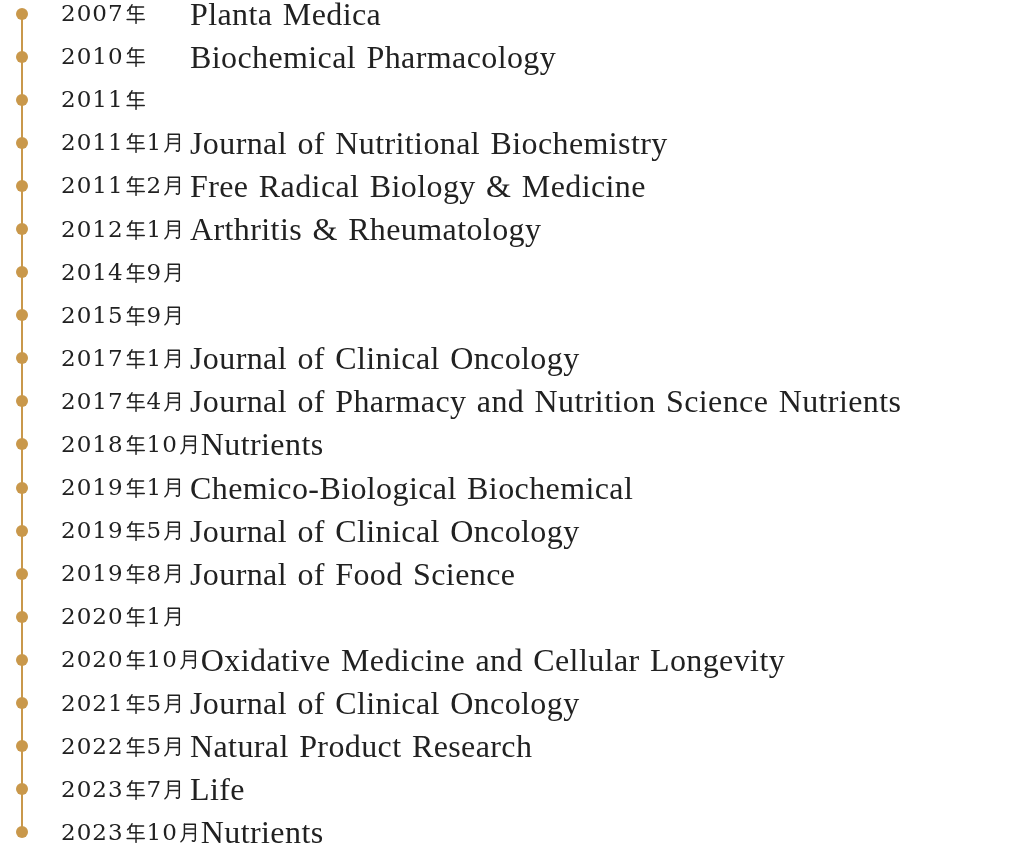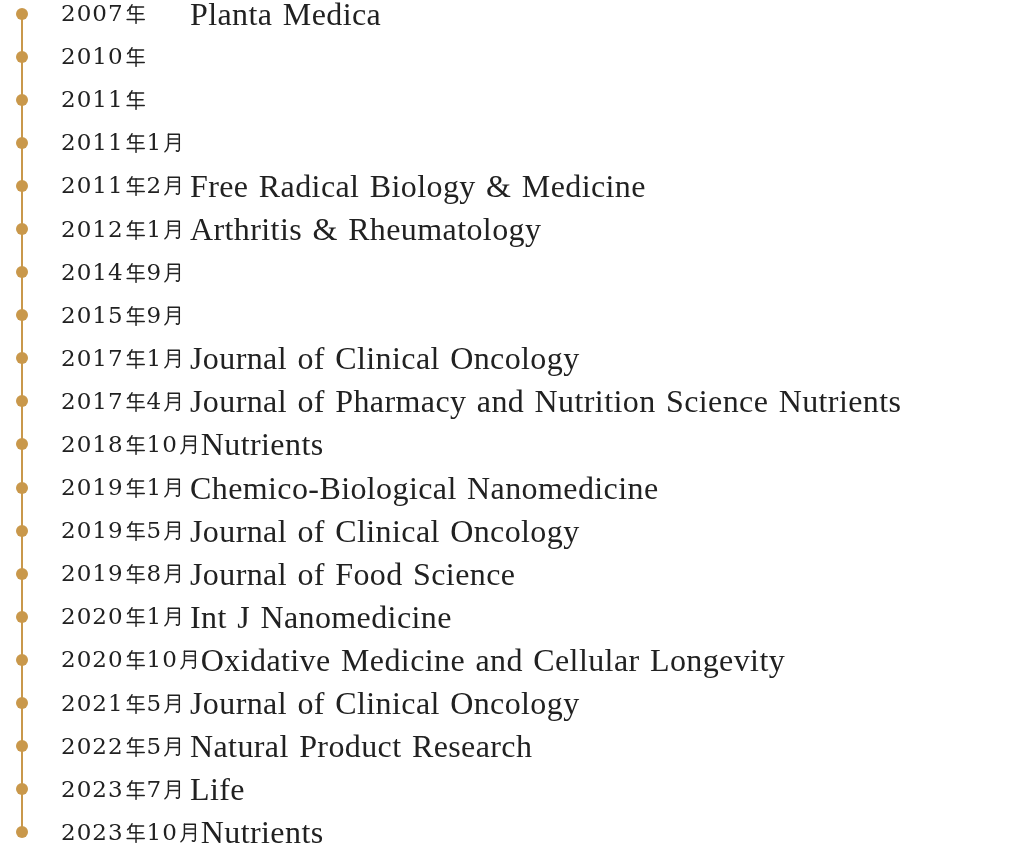--- a/index.html
+++ b/index.html
@@ -101,20 +101,21 @@
     <div class="row">
     <span class="dot"></span>
     <span class="date"><span class="num">2010</span><svg class="cjk" viewBox="0 0 24 24">
     <path d="M8 2 C7 4.8 5.2 7.2 3 8.8"></path>
     <path d="M7.2 4.6 L21.2 4.6"></path>
     <path d="M5.8 4.8 L5.8 12.2"></path>
     <path d="M5.8 12.2 L20.6 12.2"></path>
     <path d="M2.4 18.8 L22 18.8"></path>
     <path d="M12.6 4.6 L12.6 23.2"></path>
   </svg></span>
+    <span class="journal">Biochemical Pharmacology</span>
   </div>
     <div class="row">
     <span class="dot"></span>
     <span class="date"><span class="num">2011</span><svg class="cjk" viewBox="0 0 24 24">
     <path d="M8 2 C7 4.8 5.2 7.2 3 8.8"></path>
     <path d="M7.2 4.6 L21.2 4.6"></path>
     <path d="M5.8 4.8 L5.8 12.2"></path>
     <path d="M5.8 12.2 L20.6 12.2"></path>
     <path d="M2.4 18.8 L22 18.8"></path>
     <path d="M12.6 4.6 L12.6 23.2"></path>
@@ -128,20 +129,21 @@
     <path d="M5.8 4.8 L5.8 12.2"></path>
     <path d="M5.8 12.2 L20.6 12.2"></path>
     <path d="M2.4 18.8 L22 18.8"></path>
     <path d="M12.6 4.6 L12.6 23.2"></path>
   </svg><span class="num">1</span><svg class="cjk" viewBox="0 0 24 24">
     <path d="M6.2 2.6 L6.2 13.5 C6.2 17.8 4.8 20.6 2.2 22.6"></path>
     <path d="M6.2 2.6 L18.6 2.6 L18.6 19.8 C18.6 21.9 17.2 22.4 15.2 21.4"></path>
     <path d="M7.4 8 L17.4 8"></path>
     <path d="M7.4 13.2 L17.4 13.2"></path>
   </svg></span>
+    <span class="journal">Journal of Nutritional Biochemistry</span>
   </div>
     <div class="row">
     <span class="dot"></span>
     <span class="date"><span class="num">2011</span><svg class="cjk" viewBox="0 0 24 24">
     <path d="M8 2 C7 4.8 5.2 7.2 3 8.8"></path>
     <path d="M7.2 4.6 L21.2 4.6"></path>
     <path d="M5.8 4.8 L5.8 12.2"></path>
     <path d="M5.8 12.2 L20.6 12.2"></path>
     <path d="M2.4 18.8 L22 18.8"></path>
     <path d="M12.6 4.6 L12.6 23.2"></path>
@@ -261,21 +263,21 @@
     <path d="M5.8 4.8 L5.8 12.2"></path>
     <path d="M5.8 12.2 L20.6 12.2"></path>
     <path d="M2.4 18.8 L22 18.8"></path>
     <path d="M12.6 4.6 L12.6 23.2"></path>
   </svg><span class="num">1</span><svg class="cjk" viewBox="0 0 24 24">
     <path d="M6.2 2.6 L6.2 13.5 C6.2 17.8 4.8 20.6 2.2 22.6"></path>
     <path d="M6.2 2.6 L18.6 2.6 L18.6 19.8 C18.6 21.9 17.2 22.4 15.2 21.4"></path>
     <path d="M7.4 8 L17.4 8"></path>
     <path d="M7.4 13.2 L17.4 13.2"></path>
   </svg></span>
-    <span class="journal">Chemico-Biological Nanomedicine</span>
+    <span class="journal">Chemico-Biological Biochemical</span>
   </div>
     <div class="row">
     <span class="dot"></span>
     <span class="date"><span class="num">2019</span><svg class="cjk" viewBox="0 0 24 24">
     <path d="M8 2 C7 4.8 5.2 7.2 3 8.8"></path>
     <path d="M7.2 4.6 L21.2 4.6"></path>
     <path d="M5.8 4.8 L5.8 12.2"></path>
     <path d="M5.8 12.2 L20.6 12.2"></path>
     <path d="M2.4 18.8 L22 18.8"></path>
     <path d="M12.6 4.6 L12.6 23.2"></path>
@@ -312,21 +314,20 @@
     <path d="M5.8 4.8 L5.8 12.2"></path>
     <path d="M5.8 12.2 L20.6 12.2"></path>
     <path d="M2.4 18.8 L22 18.8"></path>
     <path d="M12.6 4.6 L12.6 23.2"></path>
   </svg><span class="num">1</span><svg class="cjk" viewBox="0 0 24 24">
     <path d="M6.2 2.6 L6.2 13.5 C6.2 17.8 4.8 20.6 2.2 22.6"></path>
     <path d="M6.2 2.6 L18.6 2.6 L18.6 19.8 C18.6 21.9 17.2 22.4 15.2 21.4"></path>
     <path d="M7.4 8 L17.4 8"></path>
     <path d="M7.4 13.2 L17.4 13.2"></path>
   </svg></span>
-    <span class="journal">Int J Nanomedicine</span>
   </div>
     <div class="row">
     <span class="dot"></span>
     <span class="date"><span class="num">2020</span><svg class="cjk" viewBox="0 0 24 24">
     <path d="M8 2 C7 4.8 5.2 7.2 3 8.8"></path>
     <path d="M7.2 4.6 L21.2 4.6"></path>
     <path d="M5.8 4.8 L5.8 12.2"></path>
     <path d="M5.8 12.2 L20.6 12.2"></path>
     <path d="M2.4 18.8 L22 18.8"></path>
     <path d="M12.6 4.6 L12.6 23.2"></path>

